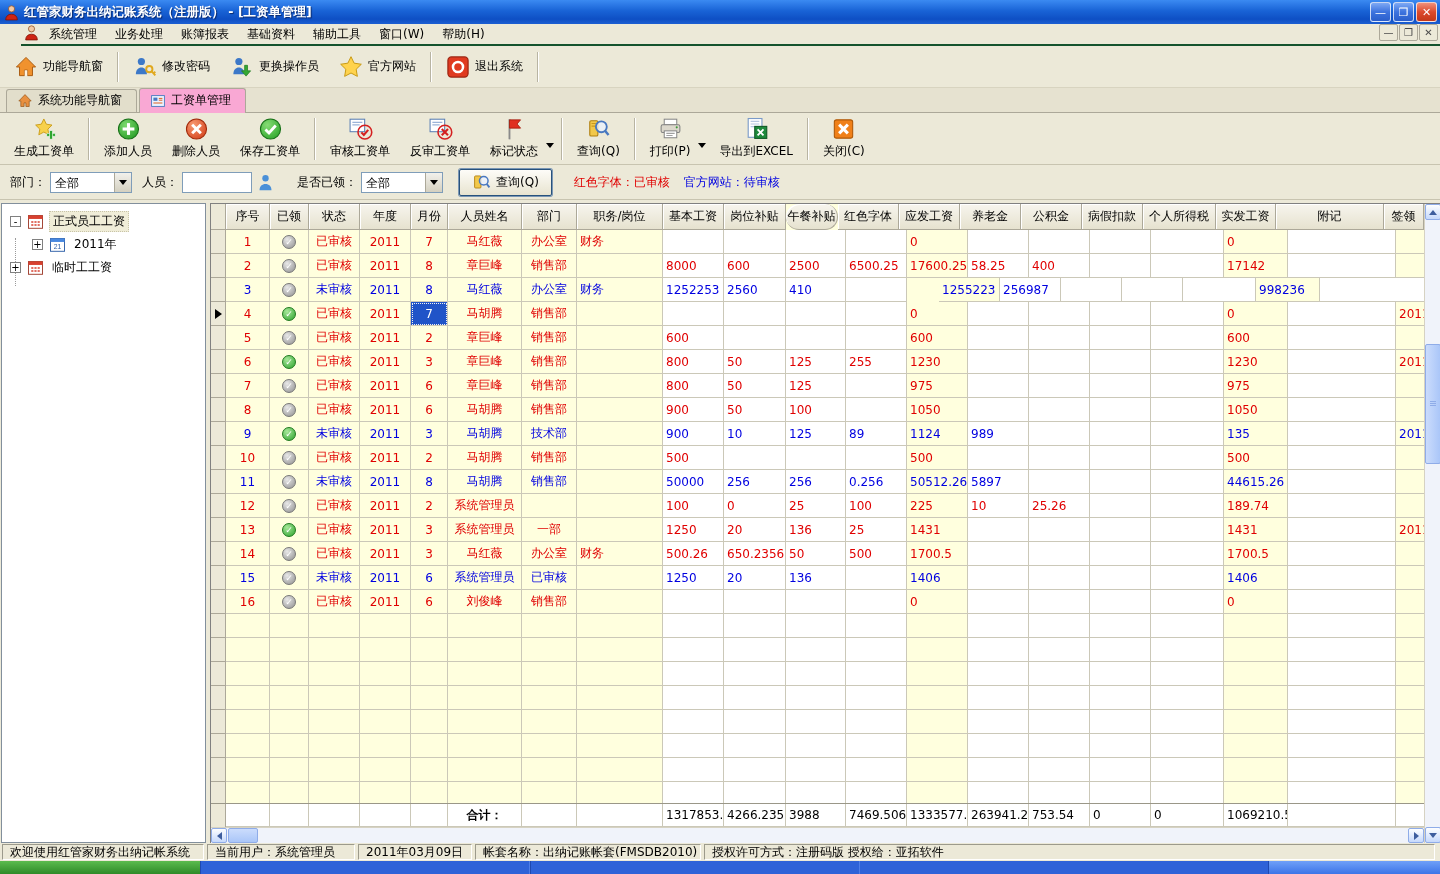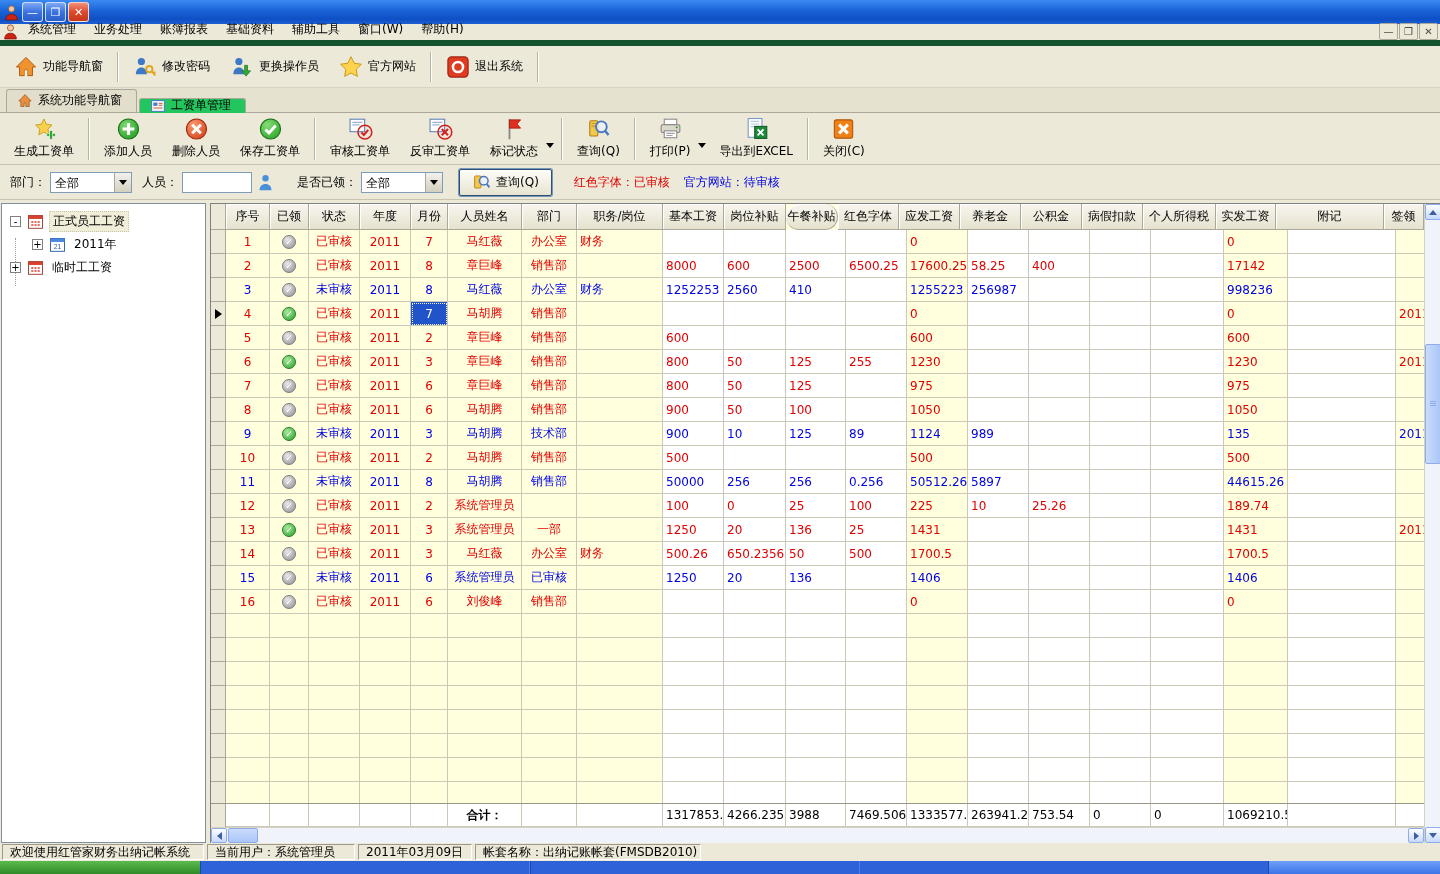--- a/index.html
+++ b/index.html
@@ -15,43 +15,43 @@
     text-shadow:1px 1px 1px rgba(0,0,30,.55); white-space:nowrap; flex:1; }
   .winbtn { width:21px; height:20px; margin-left:2px; border-radius:3px;
     display:flex; align-items:center; justify-content:center; color:#fff; font-size:11px;
     border:1px solid rgba(255,255,255,.75);
     background:linear-gradient(180deg,#7FA9F4 0%,#3D73DE 50%,#2A5ECB 100%); }
   .winbtn.close { background:linear-gradient(180deg,#F0907A 0%,#DC4A2C 50%,#C43818 100%); }
   .icn { display:inline-flex; align-items:center; justify-content:center; }
   .icn svg { display:block; }
 
   
-  .menubar { height:22px; flex:0 0 22px; display:flex; align-items:flex-end;
-    background:#ECE9D8; border-bottom:6px solid #14532d; padding:0 2px; }
+  .menubar { height:22px; flex:0 0 22px; display:flex; align-items:flex-start;
+    background:#ECE9D8; border-bottom:2px solid #14532d; padding:0 2px;margin-left:21px; }
   .menu-item { padding:2px 9px; color:#000; cursor:default; white-space:nowrap; }
   .childbtns { margin-left:auto; display:flex; }
   .childbtn { width:19px; height:17px; margin-left:1px; display:flex; align-items:center;
     justify-content:center; color:#4A4A4A; font-size:10px; background:#ECE9D8;
     border:1px solid #ACA899; border-radius:2px; }
 
   
   .toolbar1 { height:42px; flex:0 0 42px; display:flex; align-items:center;
     background:#ECE9D8; border-bottom:1px solid #D8D4C0; padding:0 4px; }
   .tb1-btn { display:flex; align-items:center; gap:5px; padding:4px 9px; border:1px solid transparent; }
   .tb1-btn .icn { width:24px; height:24px; }
   .tsep { width:2px; height:30px; margin:0 4px; border-left:1px solid #B8B4A2;
     border-right:1px solid #FFFFFF; }
 
   
   .tabbar { height:25px; flex:0 0 25px; display:flex; align-items:flex-end;
     background:#E6E2D0; padding:0 0 0 6px; border-bottom:1px solid #ACA899; }
   .tab { display:flex; align-items:center; gap:5px; padding:3px 14px 4px 10px;
     border:1px solid #ACA899; border-bottom:none; border-radius:3px 3px 0 0;
     background:#E2DECB; margin-right:2px; height:23px; }
-  .tab.active { background:#22c55e; height:15px; position:relative; top:1px; }
+  .tab.active { background:#f9a8d4; height:25px; position:relative; top:1px; }
   .tab .icn { width:16px; height:16px; }
 
   
   .toolbar2 { height:52px; flex:0 0 52px; display:flex; align-items:center;
     background:#ECE9D8; border-bottom:1px solid #C8C4B0; padding:0 4px; }
   .tb2-btn { display:flex; flex-direction:column; align-items:center; justify-content:center;
     gap:2px; padding:2px 10px; height:48px; }
   .tb2-btn .icn { width:25px; height:24px; }
   .tb2-wrap { display:flex; align-items:center; }
   .drop-arrow { width:0; height:0; border-left:4px solid transparent; border-right:4px solid transparent;
@@ -171,20 +171,21 @@
 </head>
 <body>
 
 <div class="titlebar">
   <span class="icn" id="app-icon-slot">
       <svg width="17" height="17" viewBox="0 0 16 16">
         <circle cx="8" cy="4.6" r="2.9" fill="#F2C9A4" stroke="#8A4A22" stroke-width="0.7"></circle>
         <path d="M2.5 15c0-3.6 2.4-5.4 5.5-5.4s5.5 1.8 5.5 5.4z" fill="#CE2414" stroke="#7A1004" stroke-width="0.7"></path>
       </svg>
     </span>
+  <span class="title">红管家财务出纳记账系统（注册版） - [工资单管理]</span>
   <span id="win-controls" style="display: flex;">
       <span class="winbtn">—</span>
       <span class="winbtn">❐</span>
       <span class="winbtn close">✕</span>
     </span>
 </div>
 
 <div class="menubar">
   <span class="icn" id="menu-app-icon-slot">
       <svg width="17" height="17" viewBox="0 0 16 16">
@@ -600,21 +601,21 @@
             <span class="cell bg-cream center" style="width: 51px;">未审核</span>
             <span class="cell bg-cream center" style="width: 51px;">2011</span>
             <span class="cell bg-cream center" style="width: 37px;">8</span>
             <span class="cell bg-cream center" style="width: 74px;">马红薇</span>
             <span class="cell bg-cream center" style="width: 55px;">办公室</span>
             <span class="cell bg-cream" style="width: 86px;">财务</span>
             <span class="cell bg-white" style="width: 61px;">1252253</span>
             <span class="cell bg-white" style="width: 62px;">2560</span>
             <span class="cell bg-white" style="width: 60px;">410</span>
             <span class="cell bg-white" style="width: 61px;"></span>
-            <span class="cell bg-cream" style="width: 61px;">1255223</span>
+            <span class="cell bg-cream" style="width: 61px; margin-left: 32px;">1255223</span>
             <span class="cell bg-white" style="width: 61px;">256987</span>
             <span class="cell bg-white" style="width: 61px;"></span>
             <span class="cell bg-white" style="width: 61px;"></span>
             <span class="cell bg-white" style="width: 73px;"></span>
             <span class="cell bg-cream" style="width: 64px;">998236</span>
             <span class="cell bg-white" style="width: 108px;"></span>
             <span class="cell bg-cream" style="width: 40px;"></span>
           </div>
           <div class="g-row row-red">
             <span class="rowind">
@@ -1173,20 +1174,21 @@
         </span>
     </div>
   </div>
 </div>
 
 <div class="statusbar" id="statusbar">
     <span class="spanel sp1">欢迎使用红管家财务出纳记帐系统</span>
     <span class="spanel sp2">当前用户：系统管理员</span>
     <span class="spanel sp3">2011年03月09日</span>
     <span class="spanel sp4">帐套名称：出纳记账帐套(FMSDB2010)</span>
+    <span class="spanel sp5">授权许可方式：注册码版 授权给：亚拓软件</span>
   </div>
 
 <div class="taskbar">
   <div class="tk-start"></div>
   <div class="tk-seg"></div>
   <div class="tk-seg"></div>
   <div class="tk-active"></div>
 </div>
 
 </body></html>

